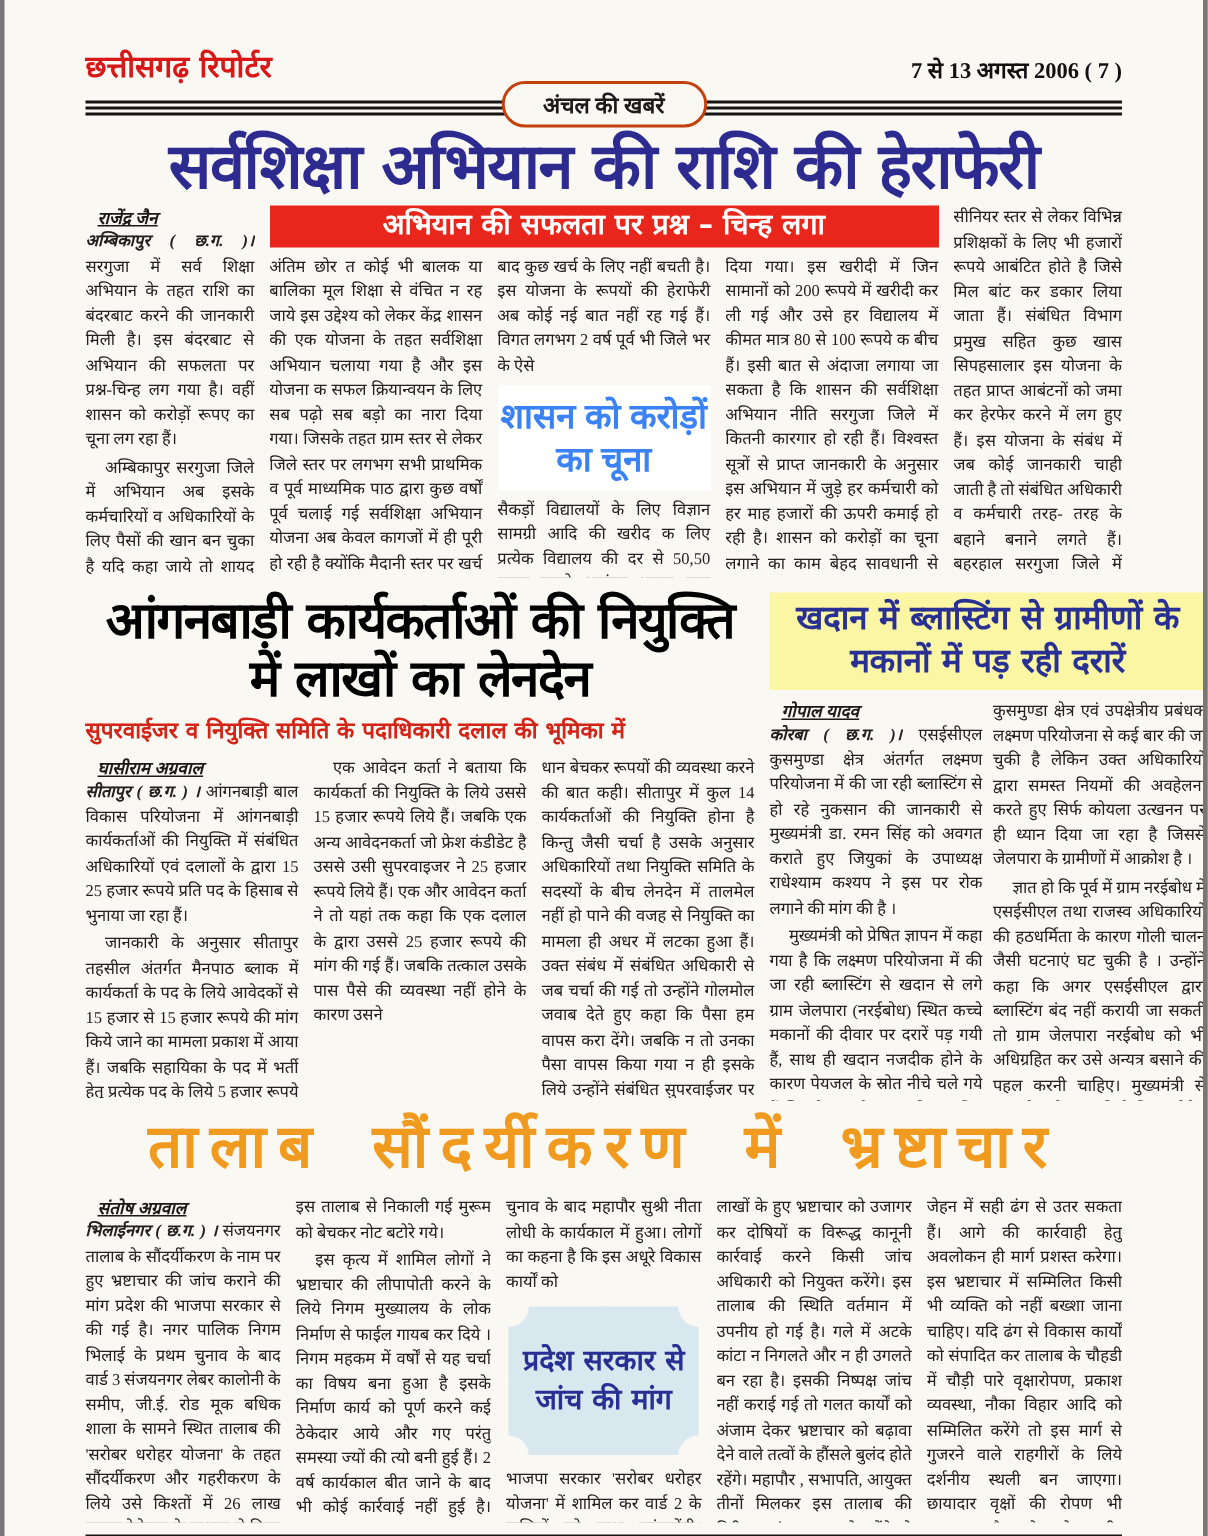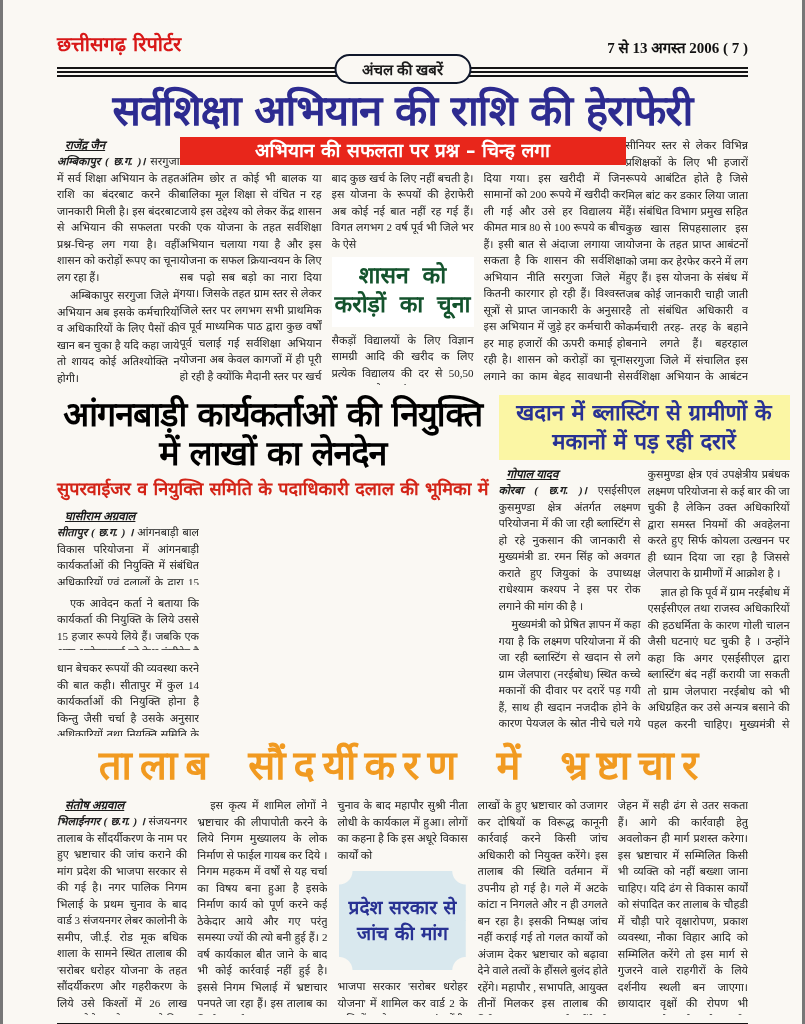--- a/index.html
+++ b/index.html
@@ -12,68 +12,68 @@
   .inner { padding:26px 27px 0; }
 
   
   .mast-row { display:flex; justify-content:space-between; align-items:flex-end; padding:4px 27px 6px; }
   .mast-title { color:#d81818; font-family:"DejaVu Sans",sans-serif; font-weight:bold; font-size:20px; }
   .mast-date  { color:#111; font-weight:bold; font-size:15px; }
   .rule-wrap { position:relative; margin:4px 27px 0; height:14px; }
   .rl { height:2px; background:#151515; margin-bottom:2px; }
   .section-pill {
     position:absolute; left:50%; top:-13px; transform:translateX(-50%);
-    background:#faf8f3; border:2px solid #0f172a; border-radius:30px;
+    background:#faf8f3; border:2px solid #c2410c; border-radius:30px;
     padding:3px 26px; font-weight:bold; font-size:15px; white-space:nowrap;
   }
 
   
   .lead-headline {
     margin:8px 27px 4px; text-align:center;
     font-family:"DejaVu Sans",sans-serif; font-weight:bold;
     font-size:42px; line-height:1.05; color:#2d2b90; letter-spacing:-1px;
     white-space:nowrap;
   }
 
   
   .body { font-size:11px; line-height:1.5; text-align:justify; margin-bottom:2px; color:#202020; }
   .indent { text-indent:13px; }
   .reporter { font-weight:bold; font-style:italic; text-decoration:underline; font-size:11.5px; margin-bottom:1px; text-indent:8px; }
   .dateline { font-weight:bold; font-style:italic; }
   .col { overflow:hidden; }
 
   
-  .a1 { display:flex; gap:0; margin:4px 27px 0; height:248px; }
+  .a1 { display:flex; gap:10px; margin:4px 27px 0; height:248px; }
   .a1 .side { width:142px; height:248px; }
   .a1-mid { flex:1; display:flex; flex-direction:column; }
   .banner {
     background:#e8261b; color:#fff; font-family:"DejaVu Sans",sans-serif;
     font-weight:bold; font-size:19px; text-align:center; line-height:1.35;
     padding:1px 20px; margin-bottom:5px; white-space:nowrap; overflow:hidden;
   }
   .mid-cols { display:flex; gap:10px; flex:1; overflow:hidden; }
   .mid-cols .col { width:142px; }
   .pullquote {
-    background:#ffffff; color:#14532d; font-family:Liberation Mono, monospace;
+    background:#ffffff; color:#3b82f6; font-family:Liberation Sans, sans-serif;
     font-weight:bold; font-size:23px; line-height:1.25; text-align:center;
     padding:6px 2px; margin:5px 0;
   }
 
   
   .row2 { display:flex; gap:10px; margin:10px 27px 0; height:344px; }
   .r2-left { width:446px; }
   .ang-headline {
     font-family:"DejaVu Sans",sans-serif; font-weight:bold; color:#000000;
     font-size:34px; line-height:1.15; text-align:center; letter-spacing:-1px;
   }
   .ang-subhead {
     color:#d32417; font-family:"DejaVu Sans",sans-serif; font-weight:bold;
-    font-size:18px; margin:3px 0 8px; white-space:nowrap;
-  }
-  .cols3 { display:flex; gap:10px; height:228px; overflow:hidden;flex-direction:column; }
+    font-size:15px; margin:3px 0 8px; white-space:nowrap;
+  }
+  .cols3 { display:flex; gap:10px; height:228px; overflow:hidden; }
   .cols3 .col { width:142px; }
 
   .r2-right { flex:1; }
   .khadan-headline {
     background:#fbf6a4; color:#283193; font-family:"DejaVu Sans",sans-serif;
     font-weight:bold; font-size:22px; line-height:1.3; text-align:center;
     padding:4px 16px; margin-bottom:6px;
   }
   .cols2 { display:flex; gap:7px; height:268px; overflow:hidden; }
   .cols2 .col { width:142px; }
@@ -184,20 +184,21 @@
     </section>
 
     <section class="talab">
       <h2 class="talab-headline">तालाब सौंदर्यीकरण में भ्रष्टाचार</h2>
       <div class="cols5">
         <div class="col">
           <p class="reporter">संतोष अग्रवाल</p>
           <p class="body"><span class="dateline">भिलाईनगर ( छ.ग. ) ।</span> <span>संजयनगर तालाब के सौंदर्यीकरण के नाम पर हुए भ्रष्टाचार की जांच कराने की मांग प्रदेश की भाजपा सरकार से की गई है। नगर पालिक निगम भिलाई के प्रथम चुनाव के बाद वार्ड 3 संजयनगर लेबर कालोनी के समीप, जी.ई. रोड मूक बधिक शाला के सामने स्थित तालाब की 'सरोबर धरोहर योजना' के तहत सौंदर्यीकरण और गहरीकरण के लिये उसे किश्तों में 26 लाख रूपया ठेकेदार के माध्यम से किया कार्यों के नाम से खर्च किया गया। गहरीकरण के दौरान</span></p>
         </div>
         <div class="col">
+          <p class="body">इस तालाब से निकाली गई मुरूम को बेचकर नोट बटोरे गये।</p>
           <p class="body indent">इस कृत्य में शामिल लोगों ने भ्रष्टाचार की लीपापोती करने के लिये निगम मुख्यालय के लोक निर्माण से फाईल गायब कर दिये । निगम महकम में वर्षों से यह चर्चा का विषय बना हुआ है इसके निर्माण कार्य को पूर्ण करने कई ठेकेदार आये और गए परंतु समस्या ज्यों की त्यो बनी हुई हैं। 2 वर्ष कार्यकाल बीत जाने के बाद भी कोई कार्रवाई नहीं हुई है। इससे निगम भिलाई में भ्रष्टाचार पनपते जा रहा हैं। इस तालाब का निर्माण कार्य प्रथम</p>
         </div>
         <div class="col">
           <p class="body">चुनाव के बाद महापौर सुश्री नीता लोधी के कार्यकाल में हुआ। लोगों का कहना है कि इस अधूरे विकास कार्यों को</p>
           <div class="pradesh">प्रदेश सरकार से जांच की मांग</div>
           <p class="body">भाजपा सरकार 'सरोबर धरोहर योजना' में शामिल कर वार्ड 2 के वासियों को लाभ पहुंचायेंगी। राज्य में सत्ता आरूढ़ भाजपा सरकार इस तालाब के गहरीकरण और सौंदर्यीकरण के नाम से</p>
         </div>
         <div class="col">
           <p class="body">लाखों के हुए भ्रष्टाचार को उजागर कर दोषियों क विरूद्ध कानूनी कार्रवाई करने किसी जांच अधिकारी को नियुक्त करेंगे। इस तालाब की स्थिति वर्तमान में उपनीय हो गई है। गले में अटके कांटा न निगलते और न ही उगलते बन रहा है। इसकी निष्पक्ष जांच नहीं कराई गई तो गलत कार्यों को अंजाम देकर भ्रष्टाचार को बढ़ावा देने वाले तत्वों के हौंसले बुलंद होते रहेंगे। महापौर , सभापति, आयुक्त तीनों मिलकर इस तालाब की निरीक्षण संयुक्त रूप से करेंगे तो किस तरह शासन को आर्थिक नुकसान पहुंचाई गई वह बात उनके</p>
         </div>

